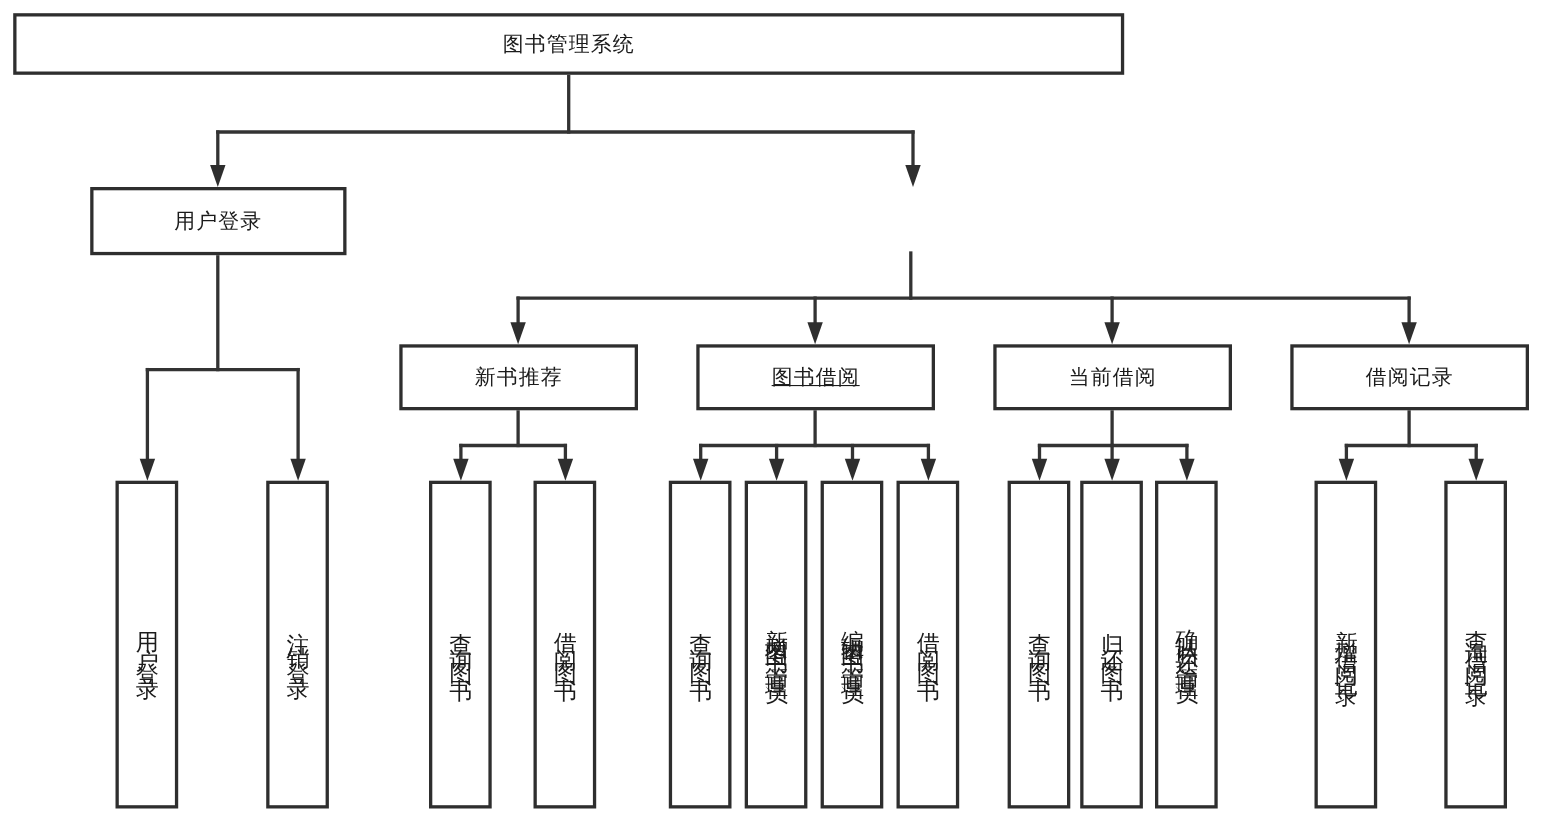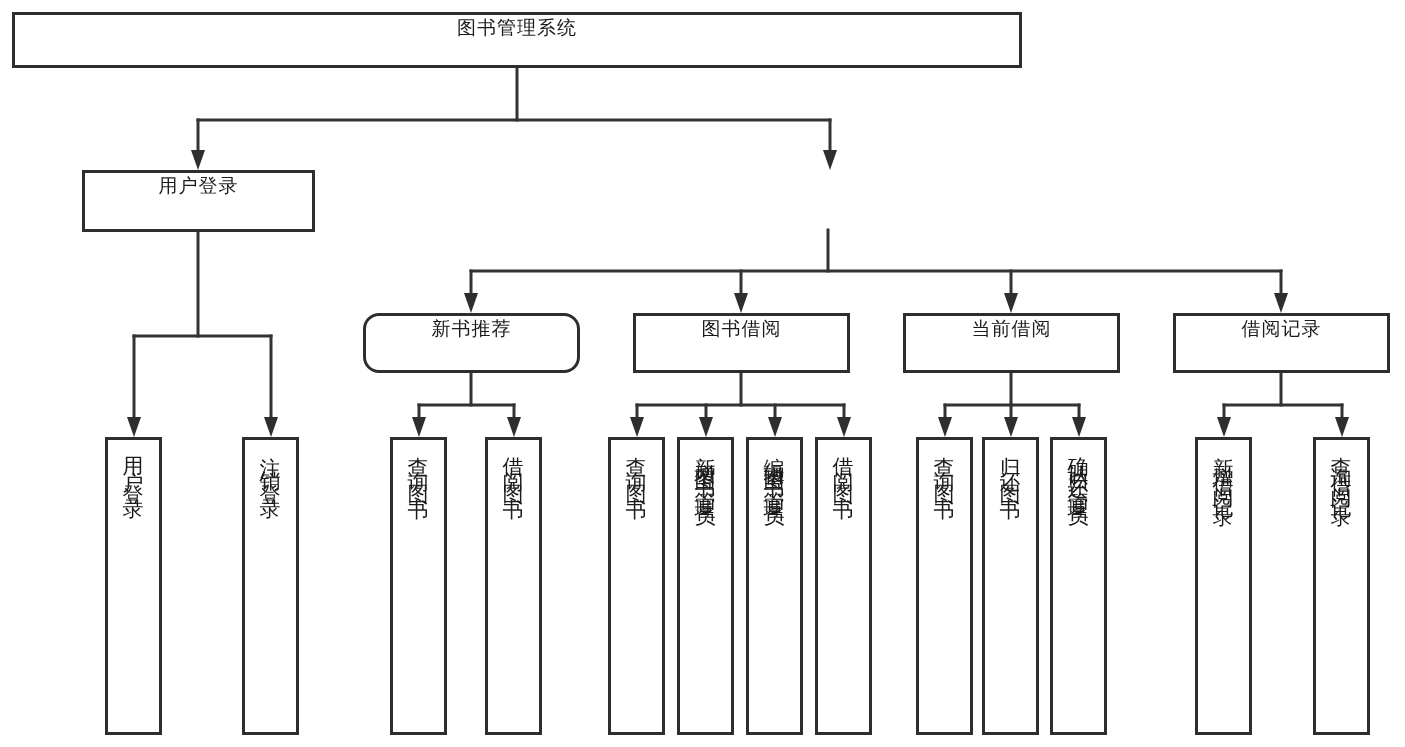--- a/index.html
+++ b/index.html
@@ -21,20 +21,21 @@
     width: 1405px;
     height: 747px;
     z-index: 1;
   }
   .box {
     position: absolute;
     box-sizing: border-box;
     border: 3px solid #2e2e2e;
     background: #ffffff;
     display: flex;
+    align-items: center;
     justify-content: center;
     color: #1b1b1b;
     z-index: 2;
   }
   .hbox {
     font-size: 19px;
     letter-spacing: 1px;
   }
   .vbox {
     width: 57px;
@@ -48,22 +49,22 @@
     line-height: 1;
   }
   .ls-4 { letter-spacing: 14px; }
   .ls-6 { letter-spacing: 10px; }
   .ls-9 { letter-spacing: 7px; }
 
   
   #root          { left: 12px;  top: 12px;  width: 1010px; height: 56px; }
   #n-user-login  { left: 82px;  top: 170px; width: 233px;  height: 62px; }
   #n-book-mgmt   { left: 712px; top: 170px; width: 233px;  height: 62px; }
-  #n-newbook     { left: 363px; top: 313px; width: 217px;  height: 60px; border-radius: 16px; }
-  #n-bookborrow  { left: 633px; top: 313px; width: 217px;  height: 60px; }
+  #n-newbook     { left: 363px; top: 313px; width: 217px;  height: 60px; }
+  #n-bookborrow  { left: 633px; top: 313px; width: 217px;  height: 60px; text-decoration: underline; }
   #n-currentbrw  { left: 903px; top: 313px; width: 217px;  height: 60px; }
   #n-records     { left: 1173px;top: 313px; width: 217px;  height: 60px; }
 
   #l-login       { left: 105px;  }
   #l-logout      { left: 242px;  }
   #l-query-a     { left: 390px;  }
   #l-borrow-a    { left: 485px;  }
   #l-query-b     { left: 608px;  }
   #l-add-book    { left: 677px;  }
   #l-edit-book   { left: 746px;  }

